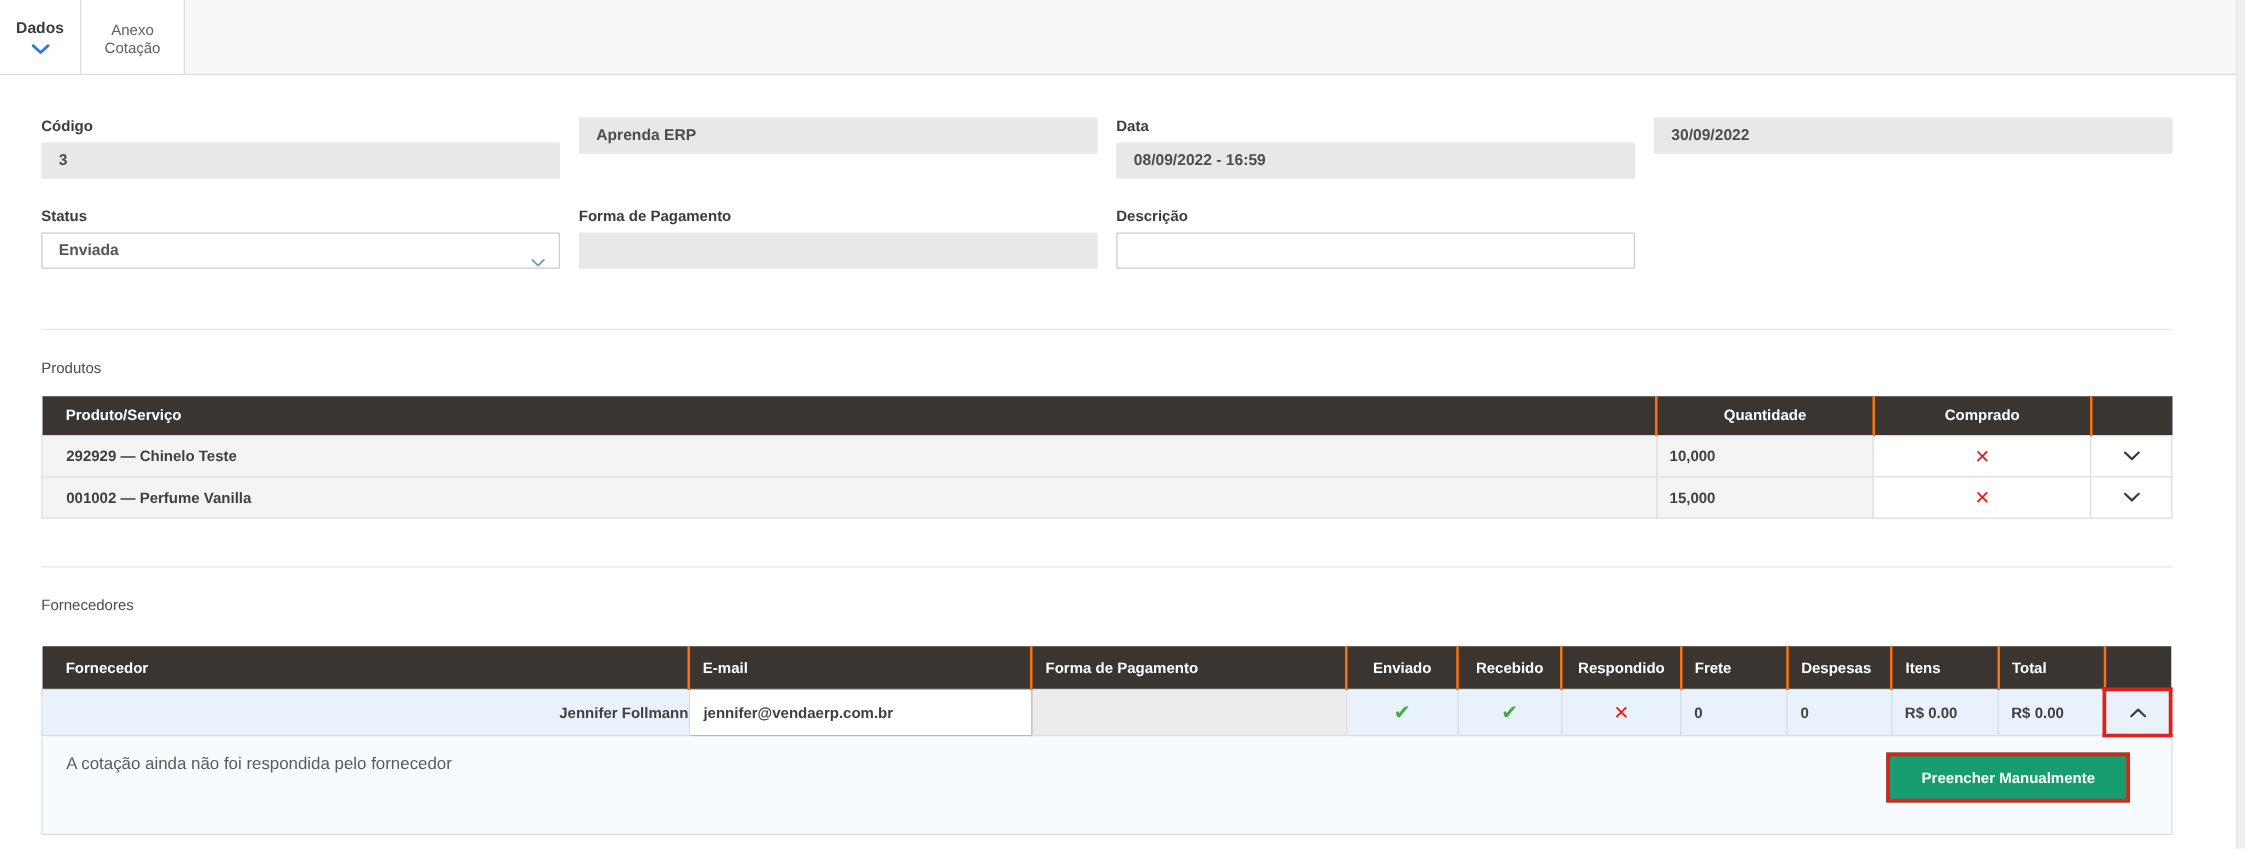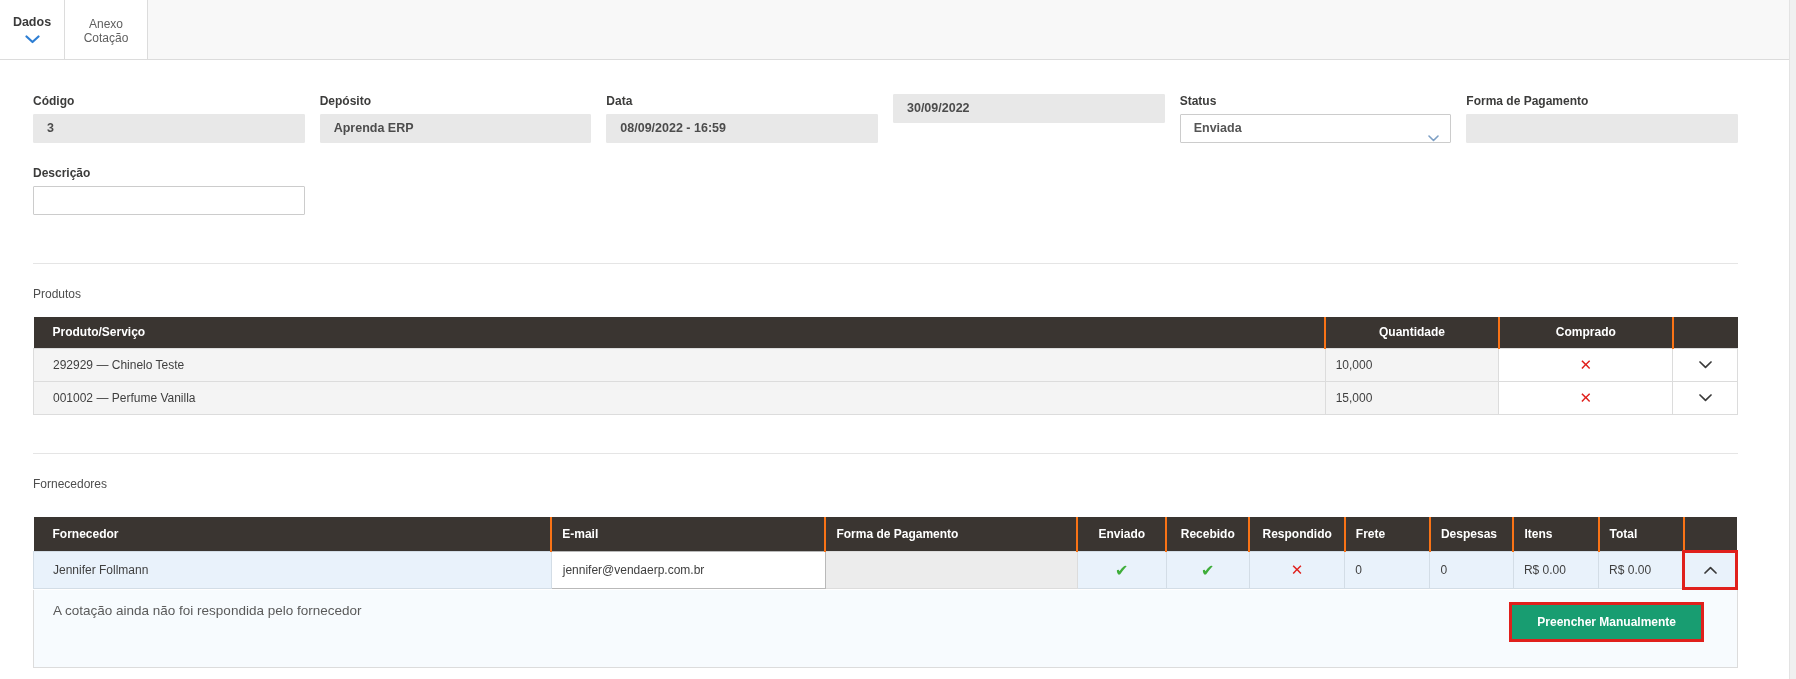--- a/index.html
+++ b/index.html
@@ -11,21 +11,21 @@
   .tab { background:#fff; text-align:center; cursor:pointer; }
   .tab-dados { width:64px; padding-top:15px; font-weight:bold; font-size:12.5px; color:#3b3b3b; }
   .tab-dados .tab-caret { margin-top:4px; }
   .tab-anexo { width:84px; padding-top:17px; font-size:12px; color:#5f5f5f;
     border-left:1px solid #dcdcdc; border-right:1px solid #dcdcdc; }
 
   
   .container { width:1705px; margin-left:33px; }
 
   
-  .form-grid { display:grid; grid-template-columns:repeat(6,1fr); column-gap:15px; row-gap:23px; margin-top:34px; }
+  .form-grid { display:grid; grid-template-columns:repeat(4,1fr); column-gap:15px; row-gap:23px; margin-top:34px; }
   .field .flabel { font-size:12px; font-weight:bold; color:#3c3c3b; margin-bottom:6px; }
   .ctrl { height:29px; line-height:27px; font-size:12.5px; font-weight:bold; color:#4c4c4c;
     padding-left:13px; border-radius:1px; }
   .ctrl.gray { background:#e8e8e8; border:1px solid #e8e8e8; }
   .ctrl.white { background:#fff; border:1px solid #cccccc; }
   .ctrl.select { position:relative; color:#555; }
   .ctrl.select .sel-caret { position:absolute; right:11px; top:10px; }
 
   
   .divider { border-top:1px solid #e5e5e5; margin-top:48px; }
@@ -35,26 +35,26 @@
   table { border-collapse:collapse; width:100%; table-layout:fixed; }
   .products-table { margin-top:16px; }
   .suppliers-table { margin-top:26px; }
   th { background:#3a3531; color:#fff; font-size:12px; font-weight:bold; text-align:left; }
   .products-table th { height:31px; }
   .suppliers-table th { height:35px; }
   th + th { border-left:2px solid #f97316; }
   th.pad { padding-left:19px; }
   th.c, td.c { text-align:center; padding-left:0; }
   th.p8, td.p8 { padding-left:10px; }
-  td { font-size:12px; font-weight:normal; color:#3f3f3f; border:1px solid #dcdcdc; }
+  td { font-size:12px; font-weight:bold; color:#3f3f3f; border:1px solid #dcdcdc; }
   .products-table td { height:33px; background:#f4f4f4; }
   .products-table td.pad { padding-left:19px; }
   .products-table td.white { background:#fff; }
   .suppliers-table td { height:37px; background:#e9f2fb; border-color:#d3dde6; }
-  .suppliers-table td.pad { padding-left:19px; }
+  .suppliers-table td.pad { padding-left:19px;text-align:right; }
   td.email-cell { background:#fff !important; border:1px solid #b9b9b9 !important; padding-left:11px;margin-left:43px; }
   td.payment-cell { background:#ececec !important; border-color:#dcdcdc !important; }
   td.action-cell { cursor:pointer; }
   td.hl { border:3px solid #e0201c !important; }
   .ic-check { color:#3fae3a; font-size:16px; }
   .ic-cross { color:#e0201c; font-size:15px; }
 
   
   .expand-panel { border:1px solid #dcdcdc; border-top:none; background:#f7fbfe; height:78px; position:relative; }
   .expand-msg { position:absolute; left:19px; top:13px; font-size:13.5px; color:#5a5a5a; }
@@ -86,21 +86,20 @@
 
   <div class="form-grid">
 
     <div class="field">
       <div class="flabel">Código</div>
       <div class="ctrl gray">3</div>
     </div>
 
 
     <div class="field">
-      <div class="flabel">Depósito</div>
       <div class="ctrl gray">Aprenda ERP</div>
     </div>
 
     <div class="field">
       <div class="flabel">Data</div>
       <div class="ctrl gray">08/09/2022 - 16:59</div>
     </div>
 
     <div class="field">
       <div class="ctrl gray">30/09/2022</div>

